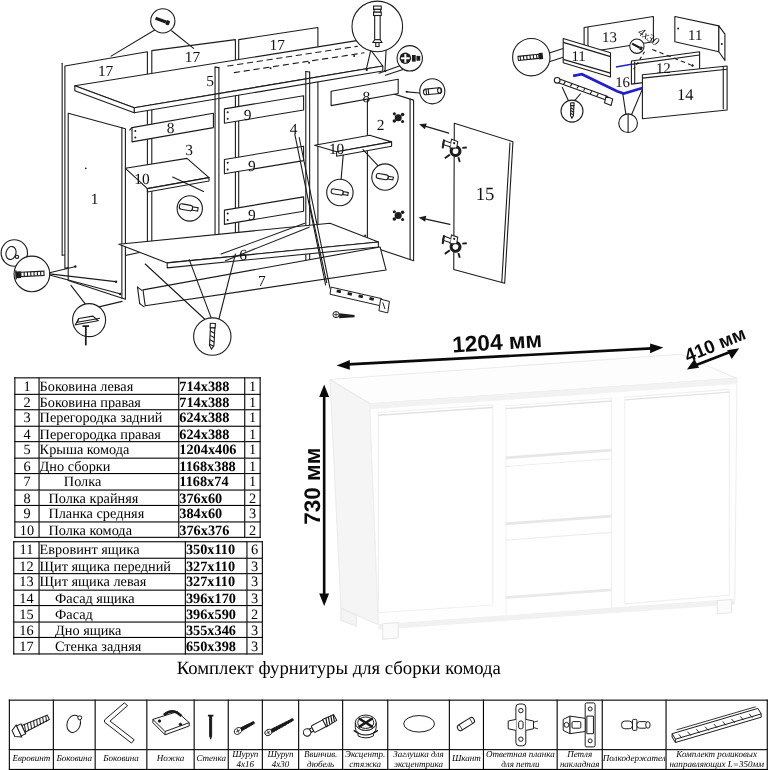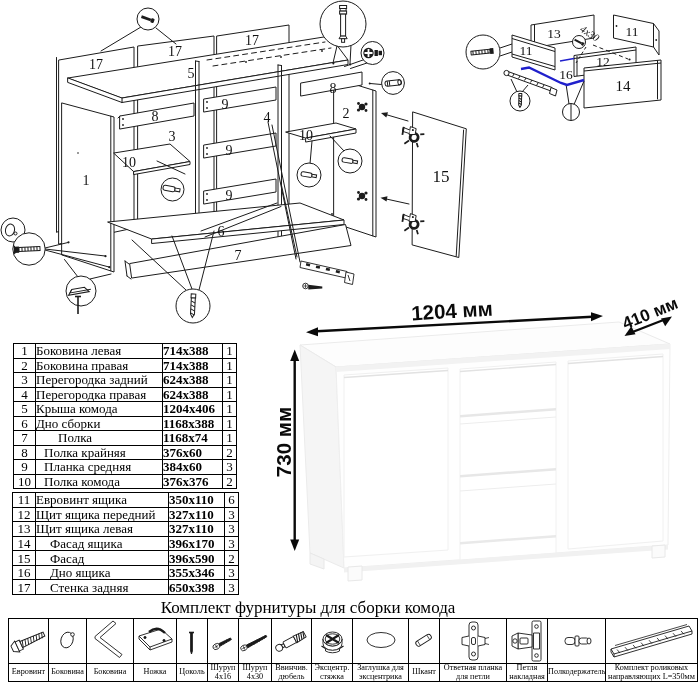--- a/index.html
+++ b/index.html
@@ -11,21 +11,21 @@
   font-family:"Liberation Serif",serif;color:#000;}
 #t1{left:13px;top:343px;width:223px;height:146px;}
 #t2{left:12px;top:492px;width:226px;height:103px;}
 #t1 td,#t2 td{font-size:13px;line-height:13px;}
 .num{text-align:center;}
 .nm{text-align:left;padding-left:3px;}
 .sz{text-align:left;font-weight:bold;}
 .ct{text-align:center;}
 #title{position:absolute;left:-4px;top:598px;width:624px;text-align:center;
   font-size:17px;color:#000;}
-#hw{left:8px;top:618px;width:690px;}
+#hw{left:8px;top:636px;width:690px;font-style:italic;}
 #hw td{text-align:center;vertical-align:middle;}
 #hw td.lbl{font-size:8.2px;line-height:8.6px;vertical-align:middle;}
 #hw td.cnt{font-size:13.5px;height:13px;}
 #hw td.ico{height:43px;} #hw td.ico svg{display:block;margin:0 auto;}
 #hw td.lblr{height:17px;}
 </style>
 </head>
 <body>
 <div id="page">
 <svg id="art" width="700" height="700" viewBox="0 0 700 700">
@@ -673,21 +673,21 @@
                 <path d="M8,26.5 L80,5.5" stroke-width="0.8"></path>
               </g>
             </svg>
           </td>
 </tr>
 <tr>
 <td class="lbl lblr">Евровинт</td>
 <td class="lbl">Боковина</td>
 <td class="lbl">Боковина</td>
 <td class="lbl">Ножка</td>
-<td class="lbl">Цоколь</td>
+<td class="lbl">Стенка</td>
 <td class="lbl">Шуруп<br>4х16</td>
 <td class="lbl">Шуруп<br>4х30</td>
 <td class="lbl">Ввинчив.<br>дюбель</td>
 <td class="lbl">Эксцентр.<br>стяжка</td>
 <td class="lbl">Заглушка для<br>эксцентрика</td>
 <td class="lbl">Шкант</td>
 <td class="lbl">Ответная планка<br>для петли</td>
 <td class="lbl">Петля<br>накладная</td>
 <td class="lbl">Полкодержатель</td>
 <td class="lbl">Комплект роликовых<br>направляющих L=350мм</td>

